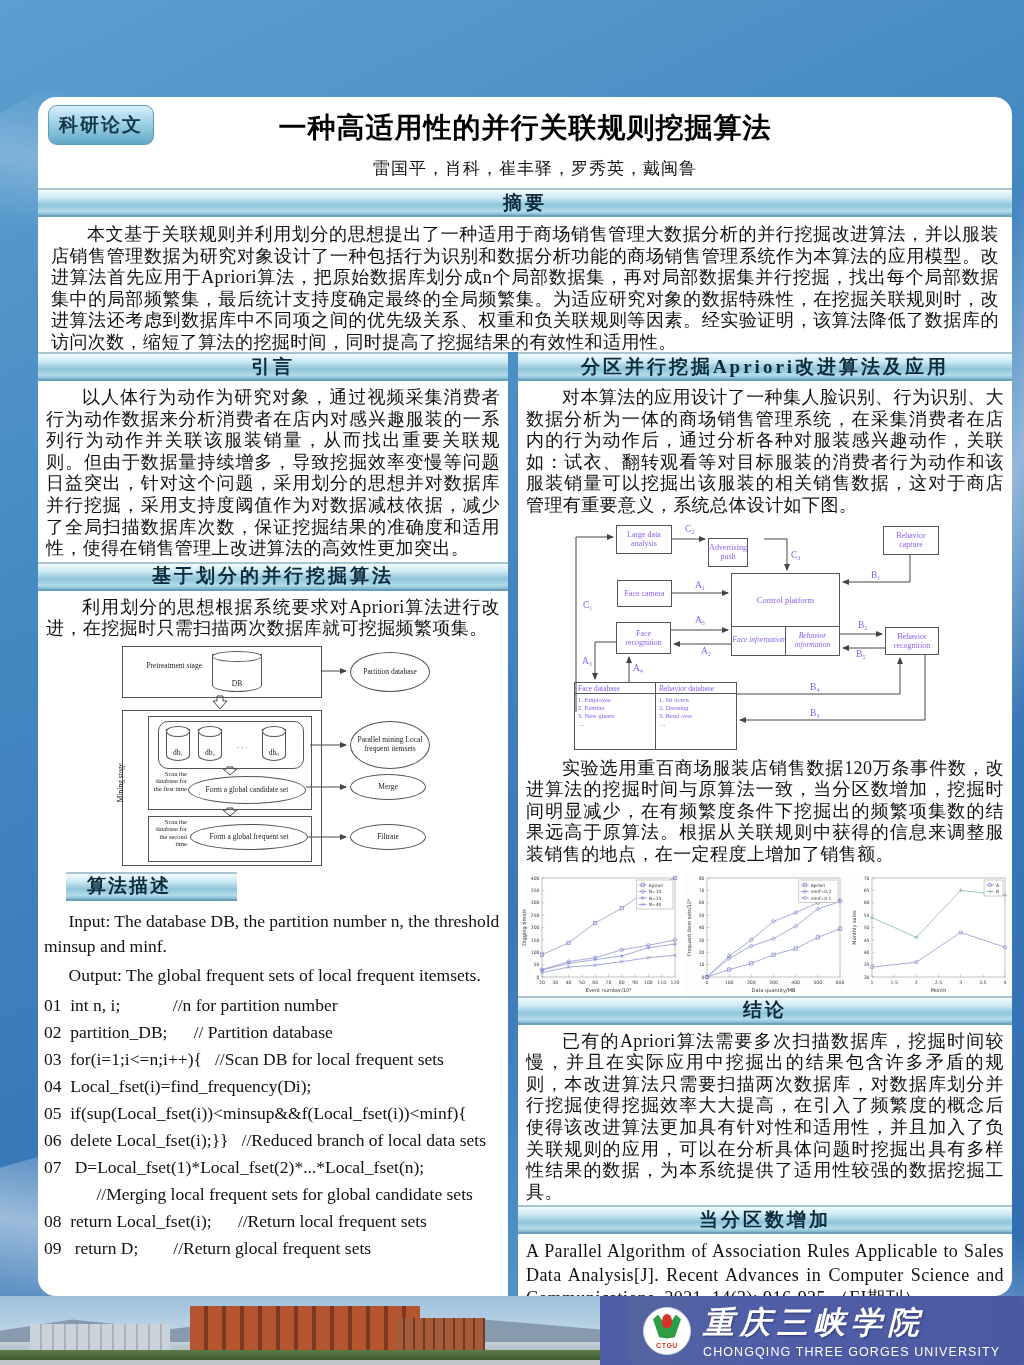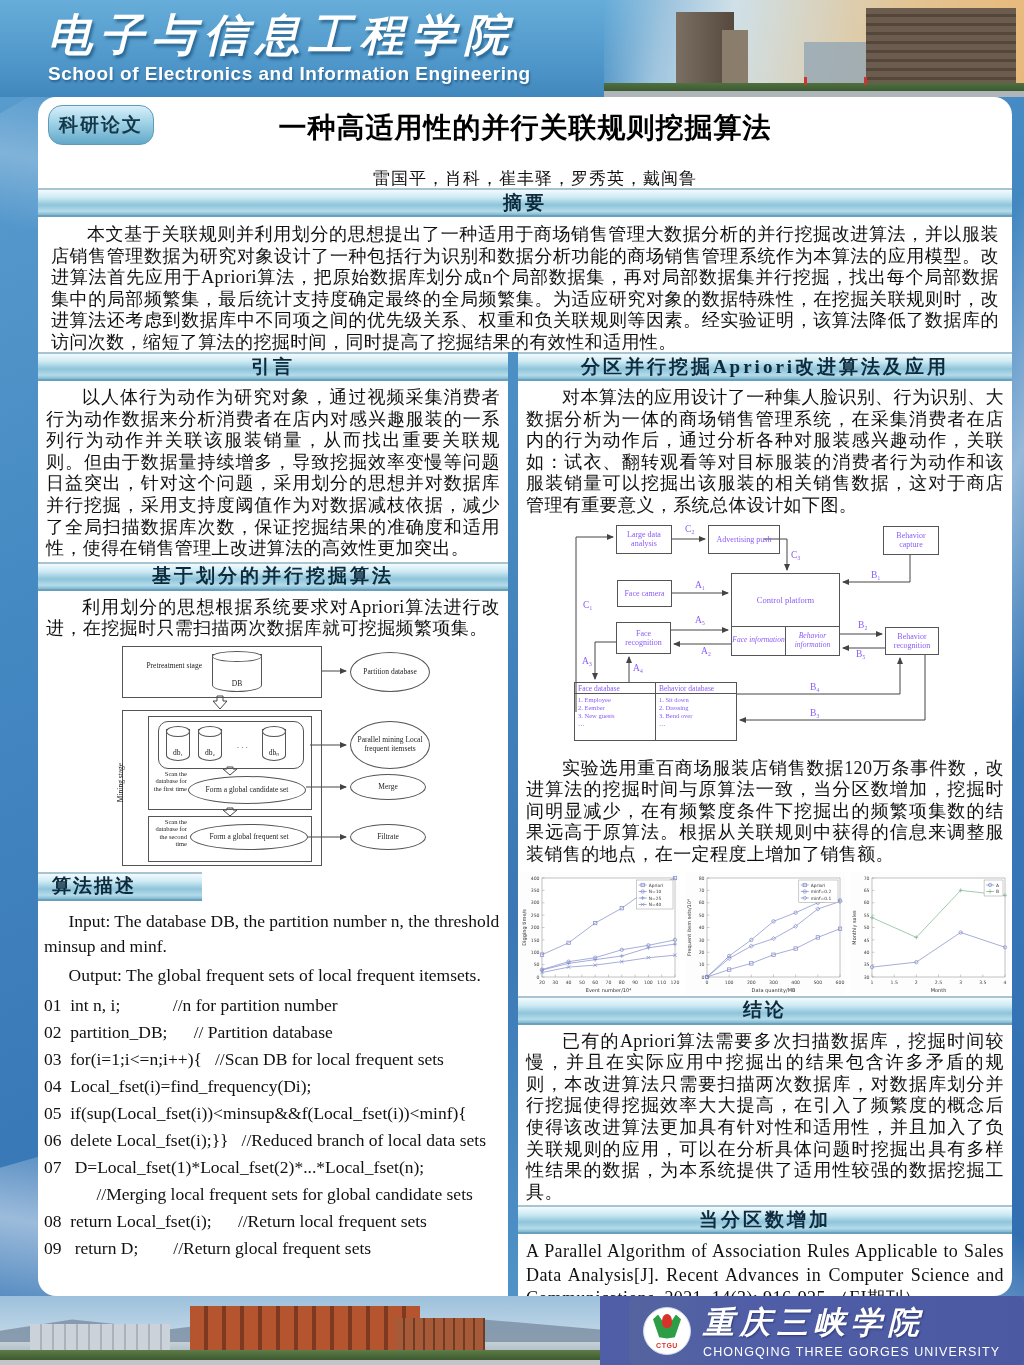--- a/index.html
+++ b/index.html
@@ -35,33 +35,33 @@
   .cp-b3{right:150px;top:42px;width:70px;height:42px;background:#93a6b4;opacity:.8;}
   .cp-trees{position:absolute;left:0;bottom:0;width:100%;height:14px;
     background:linear-gradient(180deg,#4f7040,#2e4a26);}
   .cp-road{position:absolute;left:0;bottom:0;width:100%;height:6px;background:#aeb6ba;}
   .cp-flag{position:absolute;width:3px;height:8px;background:#c33;}
 
   
   .panel{position:absolute;left:38px;top:97px;width:974px;height:1199px;background:#fff;
     border-radius:18px;z-index:2;}
   .title-row{position:relative;height:91px;}
-  .badge{position:absolute;left:10px;top:8px;width:104px;height:38px;border-radius:14px;
+  .badge{position:absolute;left:10px;top:8px;width:104px;height:38px;border-radius:9px;
     background:linear-gradient(180deg,#d8effa 0%,#9fd2e6 45%,#62a8c8 100%);
     border:1px solid #5d9cba;display:flex;align-items:center;justify-content:center;
     font-size:19px;font-weight:bold;color:#173;color:#14384a;letter-spacing:2px;}
   .main-title{text-align:center;padding-top:12px;font-size:28px;font-weight:900;color:#000;
     letter-spacing:1px;font-family:"Liberation Sans","DejaVu Sans",sans-serif;}
-  .authors{text-align:center;font-size:17px;color:#111;margin-top:20px;letter-spacing:1px;padding-left:20px;}
+  .authors{text-align:center;font-size:17px;color:#111;margin-top:10px;letter-spacing:1px;padding-left:20px;}
 
   .bar{height:25px;display:flex;align-items:center;justify-content:center;
     background:linear-gradient(180deg,#f2fbfd 0%,#cdeaf3 30%,#8ec4da 60%,#b4dcea 85%,#7fb6cf 100%);
     border-top:2px solid #a8c3d2;border-bottom:2px solid #68a0bd;
     font-weight:bold;font-size:19px;color:#0d2b3d;letter-spacing:3px;}
-  .bar.small{width:150px;justify-content:flex-start;padding-left:14px;letter-spacing:2px;}
+  .bar.small{width:150px;justify-content:flex-start;padding-left:21px;letter-spacing:2px;margin-left:28px;}
 
   .cn{font-size:18px;line-height:21.6px;color:#111;text-align:justify;text-indent:2em;
     letter-spacing:.4px;margin:0;}
   .abstract-text{padding:7px 13px 5px 13px;}
   .dotted{border-bottom:2px dotted #5a6b7a;margin:3px 8px 0 8px;}
 
   .col{position:absolute;top:255px;}
   .col-left{left:0;width:470px;}
   .col-right{left:480px;width:494px;}
   .gap-strip{position:absolute;left:470px;top:255px;width:10px;height:944px;
@@ -89,21 +89,21 @@
     font-family:"Liberation Serif",serif;}
   .sbox{position:absolute;border:1px solid #555;display:flex;align-items:center;justify-content:center;
     text-align:center;font-size:8px;line-height:9px;box-sizing:border-box;padding:1px;}
   .cp-box{position:absolute;border:1px solid #555;box-sizing:border-box;display:flex;flex-direction:column;}
   .cpb-top{flex:1;display:flex;align-items:center;justify-content:center;font-size:8.5px;}
   .cpb-bottom{display:flex;height:28px;border-top:1px solid #555;}
   .cpb-cell{flex:1;display:flex;align-items:center;justify-content:center;text-align:center;
     font-size:7.5px;line-height:8.5px;font-style:italic;}
   .cpb-cell + .cpb-cell{border-left:1px solid #555;}
   .dlab{position:absolute;font-size:9.5px;font-family:"Liberation Serif",serif;}
-  .dbt{position:absolute;left:19px;top:160px;width:163px;height:59px;border:1px solid #555;
+  .dbt{position:absolute;left:19px;top:160px;width:163px;height:68px;border:1px solid #555;
     display:flex;box-sizing:border-box;font-family:Liberation Serif, serif;}
   .dbt-col{flex:1;display:flex;flex-direction:column;}
   .dbt-col:first-child{border-right:1px solid #555;}
   .dbt-h{border-bottom:1px solid #555;font-size:7.5px;padding:1px 3px;height:11px;box-sizing:border-box;}
   .dbt-items{font-size:6.5px;line-height:8px;padding:2px 3px;}
 
   
   .charts-row{display:flex;justify-content:space-between;padding:4px 2px 2px 2px;}
   .chart-box{width:160px;height:122px;background:#fdfdfd;}
 
@@ -146,36 +146,20 @@
 </style>
 </head>
 <body>
 
 <div class="poster">
   <div class="streak s1"></div>
   <div class="streak s2"></div>
   <div class="streak s3"></div>
   <div class="streak s4"></div>
 
-  <div class="top-header">
-    <div class="school-block">
-      <div class="school-cn">电子与信息工程学院</div>
-      <div class="school-en">School of Electronics and Information Engineering</div>
-    </div>
-    <div class="campus-photo">
-      <div class="cp-bldg cp-b1"></div>
-      <div class="cp-bldg cp-b1b"></div>
-      <div class="cp-bldg cp-b3"></div>
-      <div class="cp-bldg cp-b2"></div>
-      <div class="cp-trees"></div>
-      <div class="cp-road"></div>
-      <div class="cp-flag" style="left:200px;bottom:12px"></div>
-      <div class="cp-flag" style="left:260px;bottom:12px"></div>
-    </div>
-  </div>
 
   <div class="panel">
     <div class="title-row">
       <div class="badge">科研论文</div>
       <div class="main-title">一种高适用性的并行关联规则挖掘算法</div>
       <div class="authors">雷国平，肖科，崔丰驿，罗秀英，戴闽鲁</div>
     </div>
 
     <div class="bar">摘要</div>
     <p class="cn abstract-text">本文基于关联规则并利用划分的思想提出了一种适用于商场销售管理大数据分析的并行挖掘改进算法，并以服装店销售管理数据为研究对象设计了一种包括行为识别和数据分析功能的商场销售管理系统作为本算法的应用模型。改进算法首先应用于Apriori算法，把原始数据库划分成n个局部数据集，再对局部数据集并行挖掘，找出每个局部数据集中的局部频繁集，最后统计支持度确定最终的全局频繁集。为适应研究对象的数据特殊性，在挖掘关联规则时，改进算法还考虑到数据库中不同项之间的优先级关系、权重和负关联规则等因素。经实验证明，该算法降低了数据库的访问次数，缩短了算法的挖掘时间，同时提高了挖掘结果的有效性和适用性。</p>
@@ -276,21 +260,21 @@
           <line x1="176" y1="122" x2="119" y2="122" stroke="#444" stroke-width="1" marker-end="url(#ah2)"></line>
           <path d="M61,120 H40 V157" fill="none" stroke="#444" stroke-width="1" marker-end="url(#ah2)"></path>
           <path d="M74,160 V135" fill="none" stroke="#444" stroke-width="1" marker-end="url(#ah2)"></path>
           <line x1="285" y1="112" x2="327" y2="112" stroke="#444" stroke-width="1" marker-end="url(#ah2)"></line>
           <line x1="330" y1="126" x2="288" y2="126" stroke="#444" stroke-width="1" marker-end="url(#ah2)"></line>
           <path d="M182,172 H345 V136" fill="none" stroke="#444" stroke-width="1" marker-end="url(#ah2)"></path>
           <path d="M370,133 V198 H185" fill="none" stroke="#444" stroke-width="1" marker-end="url(#ah2)"></path>
         </svg>
 
         <div class="sbox" style="left:61px;top:3px;width:56px;height:29px">Large data analysis</div>
-        <div class="sbox" style="left:153px;top:3px;width:72px;height:29px">Advertising push</div>
+        <div class="sbox" style="left:153px;top:16px;width:40px;height:29px">Advertising push</div>
         <div class="sbox" style="left:328px;top:4px;width:56px;height:29px">Behavior capture</div>
         <div class="sbox" style="left:62px;top:58px;width:55px;height:27px">Face camera</div>
         <div class="cp-box" style="left:176px;top:51px;width:109px;height:83px">
           <div class="cpb-top">Control platform</div>
           <div class="cpb-bottom">
             <div class="cpb-cell">Face information</div>
             <div class="cpb-cell">Behavior information</div>
           </div>
         </div>
         <div class="sbox" style="left:61px;top:100px;width:55px;height:32px">Face recognition</div>

